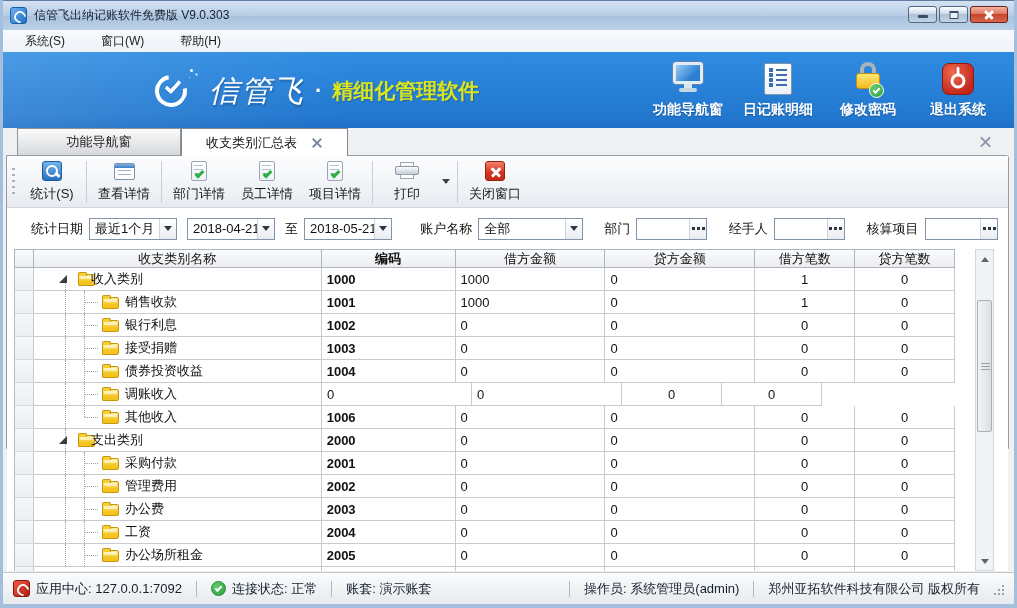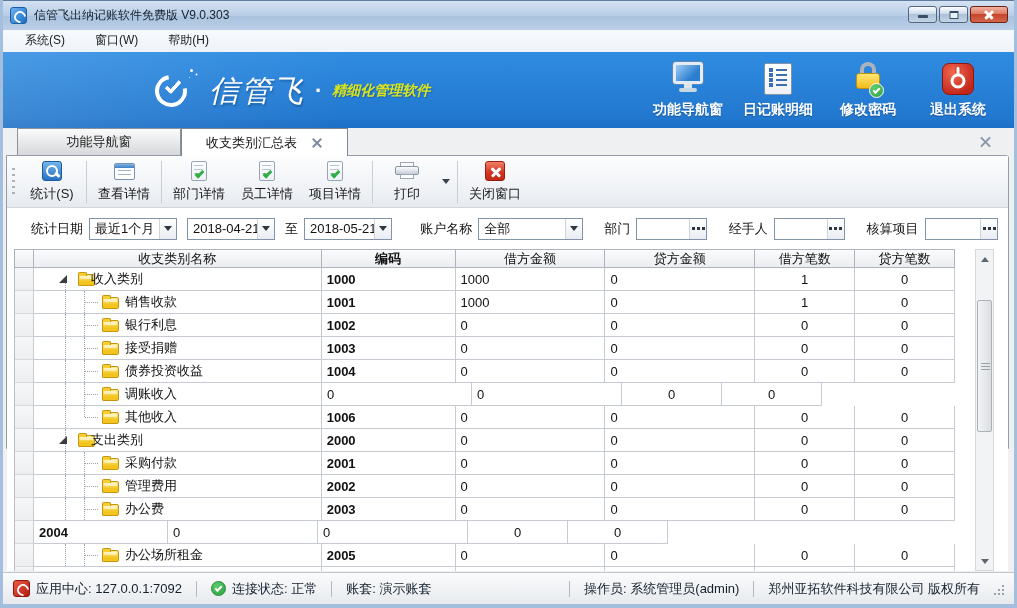--- a/index.html
+++ b/index.html
@@ -25,41 +25,41 @@
   .wbtn.close { width:38px; background:linear-gradient(#f3b2a3,#dd7a63 45%,#c6462c 50%,#d4664c); border-color:#6e2213; }
   .glyph-min { position:absolute; left:50%; bottom:4px; transform:translateX(-50%); width:10px; height:3px; background:#3a4c62; border-radius:1px; }
   .glyph-max { position:absolute; left:50%; top:50%; transform:translate(-50%,-50%); width:9px; height:8px;
     border:1px solid #3a4c62; border-top-width:2px; background:#e9f1f8; }
   .glyph-x { position:absolute; left:50%; top:50%; width:11px; height:11px; transform:translate(-50%,-50%); }
   .glyph-x::before,.glyph-x::after { content:''; position:absolute; left:0; top:4.5px; width:11px; height:2.5px; background:#fff; border-radius:1px; }
   .glyph-x::before { transform:rotate(45deg);} .glyph-x::after { transform:rotate(-45deg);}
 
   
   .menubar { position:absolute; left:0; top:30px; width:1011px; height:22px;
-    background:linear-gradient(#f7fafd,#eef3f9); display:flex; align-items:flex-start; padding-left:12px; gap:10px; }
+    background:linear-gradient(#f7fafd,#eef3f9); display:flex; align-items:center; padding-left:12px; gap:16px; }
   .menu-item { padding:2px 10px; color:#1a1a1a; cursor:default; }
 
   
   .banner { position:absolute; left:0; top:52px; width:1011px; height:76px; overflow:hidden;
     background:linear-gradient(#2f8ce1, #2278cf 85%, #1d6fc6); }
   .banner::before { content:''; position:absolute; left:-80px; top:-30px; width:700px; height:160px;
     background:linear-gradient(115deg, rgba(255,255,255,0.16) 0%, rgba(255,255,255,0.05) 40%, rgba(255,255,255,0) 60%);
     transform:rotate(-4deg); }
   .brand-wrap { position:absolute; left:148px; top:17px; display:flex; align-items:center; }
   .brand-logo { width:44px; height:44px; position:relative; }
   .brand-logo .ring { position:absolute; left:4px; top:6px; width:32px; height:32px; border:4px solid #fff; border-radius:50%;
     border-top-color:transparent; transform:rotate(35deg); }
   .brand-logo .wing { position:absolute; left:14px; top:12px; width:16px; height:9px;
     border-left:4px solid #fff; border-bottom:4px solid #fff; transform:rotate(-48deg); border-radius:2px; }
   .brand-logo .spark { position:absolute; right:2px; top:0; width:3px; height:3px; background:#fff; border-radius:50%;
     box-shadow:5px 4px 0 -0.5px #fff, -2px 7px 0 -1px #fff; }
   .brand-name { margin-left:14px; color:#fff; font-size:30px; font-weight:normal; font-style:italic; letter-spacing:2px;
     text-shadow:1px 2px 2px rgba(0,40,90,.35); }
   .brand-dot { color:#fff; font-size:22px; margin:0 10px; font-weight:bold; }
-  .brand-tagline { color:#dbe51a; font-size:14px; font-weight:bold; font-style:italic; text-shadow:1px 1px 1px rgba(0,40,90,.3); }
+  .brand-tagline { color:#dbe51a; font-size:21px; font-weight:bold; text-shadow:1px 1px 1px rgba(0,40,90,.3); }
 
   .banner-buttons { position:absolute; right:16px; top:9px; display:flex; gap:10px; }
   .bbtn { width:80px; height:60px; display:flex; flex-direction:column; align-items:center; justify-content:flex-start; cursor:pointer; }
   .bbtn .lbl { color:#fff; font-weight:bold; font-size:14px; margin-top:4px; text-shadow:0 1px 1px rgba(0,30,70,.4); white-space:nowrap; }
   .bicon { height:36px; display:flex; flex-direction:column; align-items:center; justify-content:center; }
   
   .icon-monitor { width:34px; height:34px; display:flex; flex-direction:column; align-items:center; }
   .icon-monitor .frame { width:30px; height:22px; border:3px solid #e3ecf5; border-radius:3px;
     background:linear-gradient(135deg,#9ecdf4,#2c7fd0 70%); box-shadow:0 0 0 1px #5d87b5; }
   .icon-monitor .stand { width:8px; height:4px; background:#dbe5ef; }
@@ -607,20 +607,28 @@
       <span class="name-text">办公费</span>
     </div>
     <div class="td txt w-code c-code">2003</div>
     <div class="td txt w-amt c-debit">0</div>
     <div class="td txt w-amt c-credit">0</div>
     <div class="td cnt w-cnt c-dcount">0</div>
     <div class="td cnt w-cnt c-ccount">0</div>
   </div>
               <div class="tr level1">
     <div class="td sel w-sel"></div>
+    <div class="td name-cell w-name">
+      <span class="vlineA"></span>
+      <span class="vlineB"></span>
+      <span class="hstub"></span>
+
+      <span class="folder"></span>
+      <span class="name-text">工资</span>
+    </div>
     <div class="td txt w-code c-code">2004</div>
     <div class="td txt w-amt c-debit">0</div>
     <div class="td txt w-amt c-credit">0</div>
     <div class="td cnt w-cnt c-dcount">0</div>
     <div class="td cnt w-cnt c-ccount">0</div>
   </div>
               <div class="tr level1">
     <div class="td sel w-sel"></div>
     <div class="td name-cell w-name">
       <span class="vlineA"></span>

